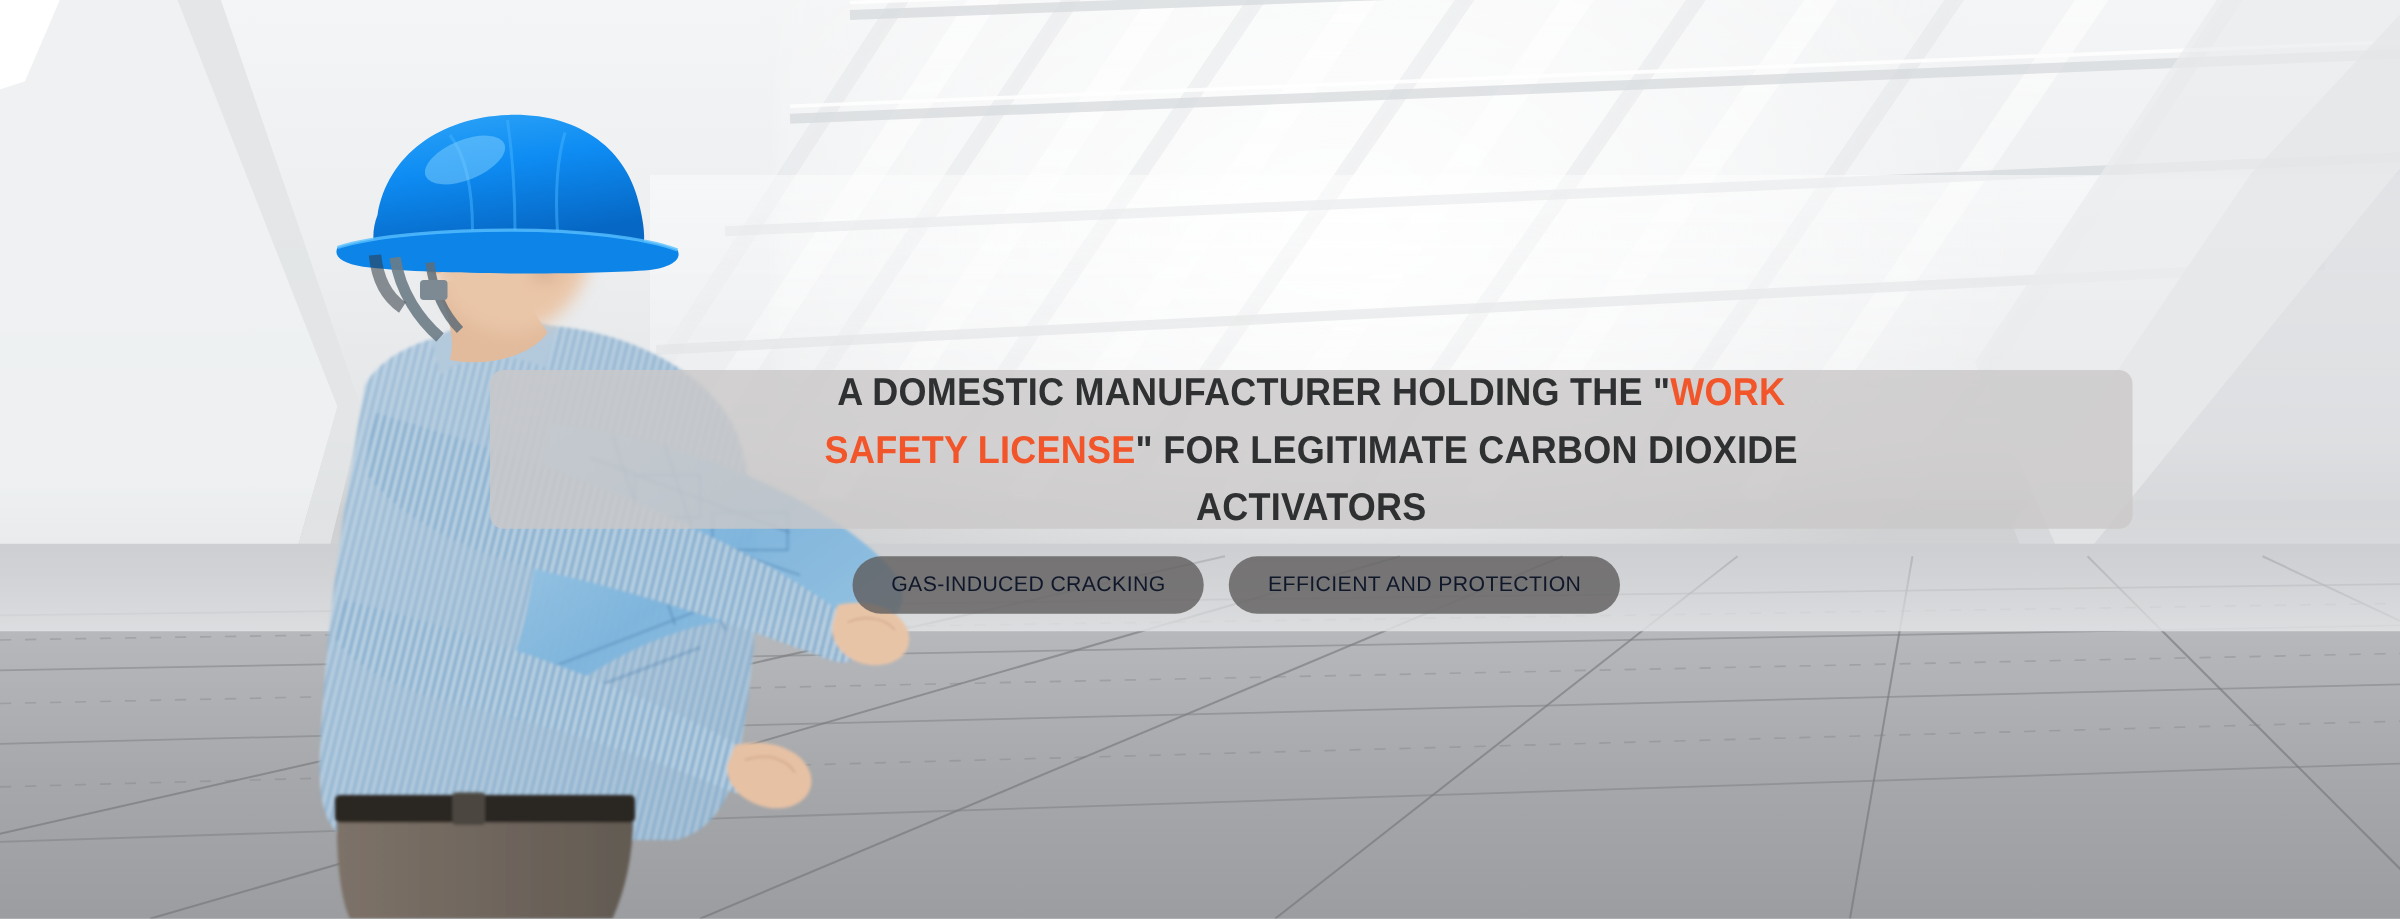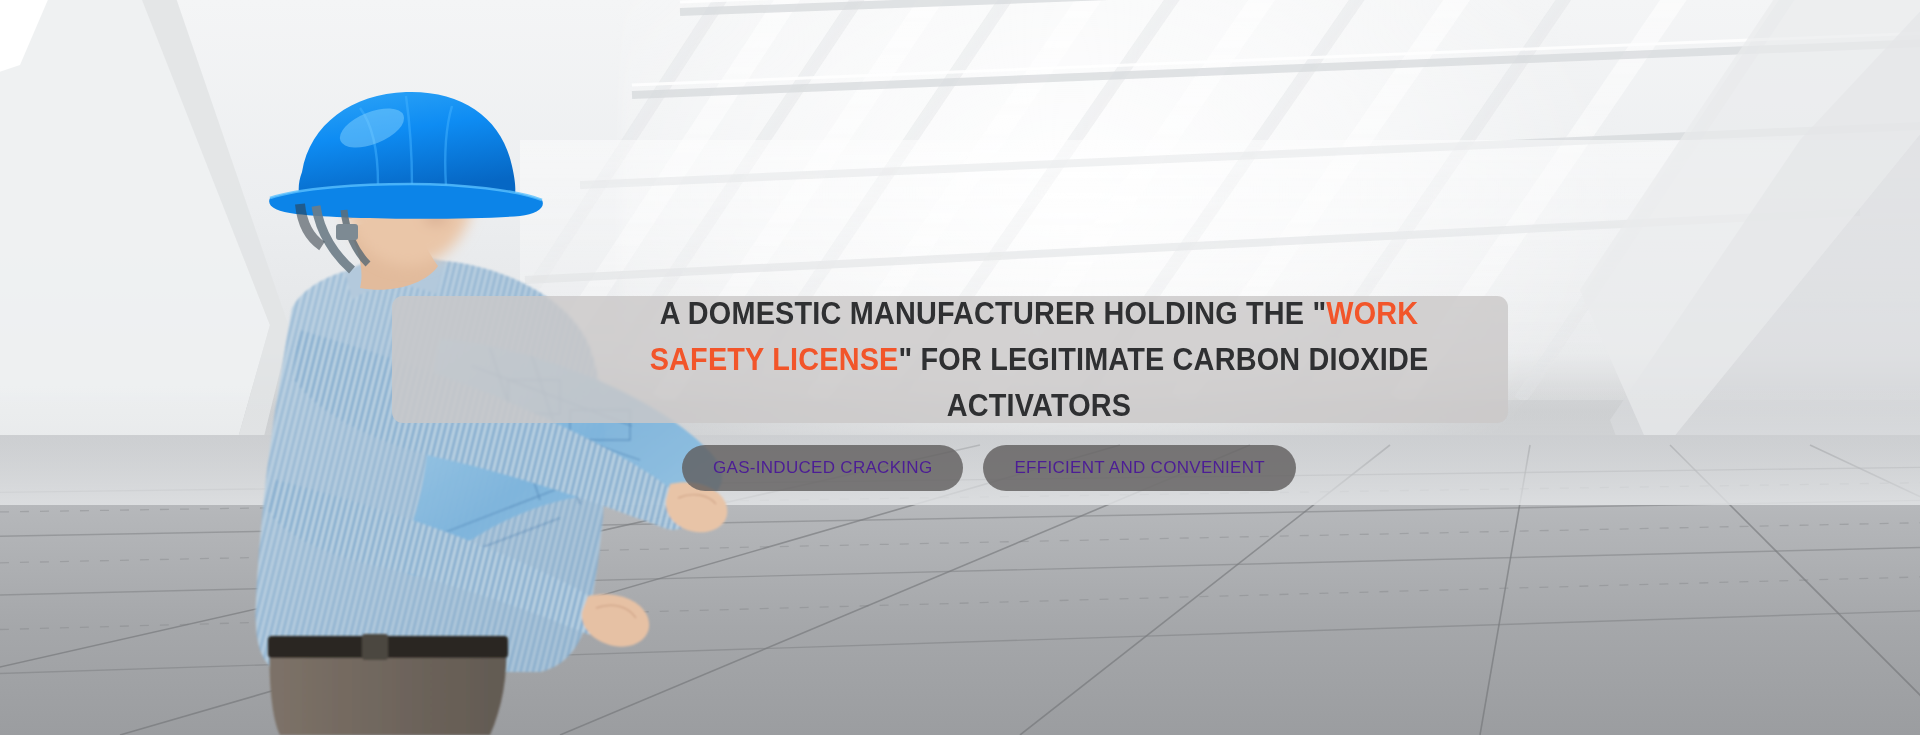--- a/index.html
+++ b/index.html
@@ -51,24 +51,24 @@
   .floor-haze{
     position:absolute; left:0; right:0; bottom:230px; height:120px;
     background:linear-gradient(to bottom, rgba(232,233,235,.0), rgba(226,228,230,.85));
   }
 
   
   .worker{ position:absolute; left:240px; top:80px; width:560px; height:655px; }
 
   
   .headline-panel{
-    position:absolute; left:392px; top:296px; width:1116px; height:127px;
+    position:absolute; left:392px; top:296px; width:1314px; height:127px;
     background:rgba(203,200,200,.82);
     border-radius:11px;
-    display:flex; align-items:center; justify-content:flex-end;
+    display:flex; align-items:center; justify-content:center;
     backdrop-filter:blur(1px);
   }
   .headline{
     width:938px;
     text-align:center;
     font-family:"Liberation Sans", sans-serif;
     font-weight:bold;
     font-size:31px;
     line-height:46px;
     letter-spacing:.2px;
@@ -80,21 +80,21 @@
   .headline .hl{ color:#f2552a; }
 
   
   .pill-row{
     position:absolute; left:0; right:0; top:445px;
     display:flex; justify-content:center; align-items:center; gap:20px;
     padding-left:58px;
   }
   .pill{
     background:rgba(95,93,93,.80);
-    color:#4c1d95;
+    color:#0f172a;
     border:none;
     border-radius:30px;
     height:46px;
     padding:0 31px;
     font-family:"Liberation Sans", sans-serif;
     font-size:17px;
     letter-spacing:.3px;
     white-space:nowrap;
     display:flex; align-items:center; justify-content:center;
     cursor:pointer;
@@ -334,16 +334,16 @@
   </svg>
 
   <div class="headline-panel">
     <h1 class="headline">
       <span>A DOMESTIC MANUFACTURER HOLDING THE "</span><span class="hl">WORK SAFETY LICENSE</span><span>" FOR LEGITIMATE CARBON DIOXIDE ACTIVATORS</span>
     </h1>
   </div>
 
   <div class="pill-row">
     <button class="pill">GAS-INDUCED CRACKING</button>
-    <button class="pill">EFFICIENT AND CONVENIENT</button>
+    <button class="pill">EFFICIENT AND PROTECTION</button>
   </div>
 
 </div>
 
 </body></html>

